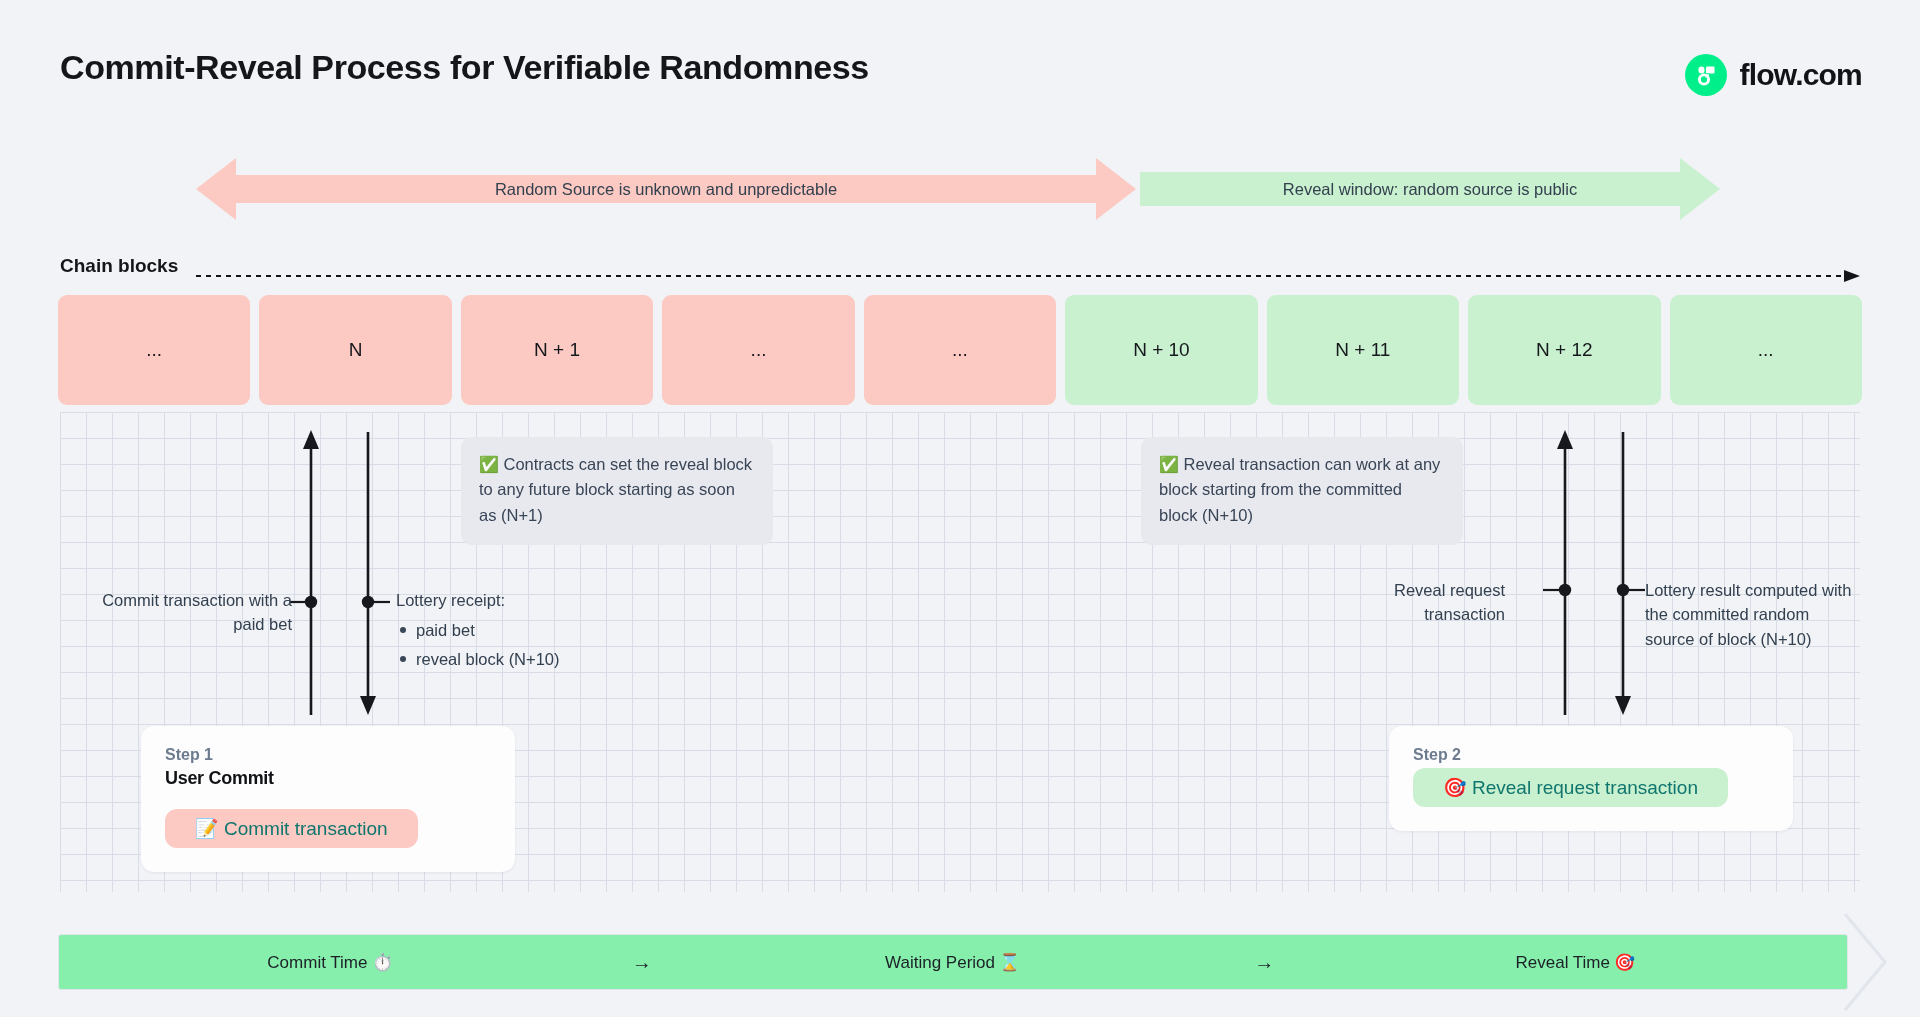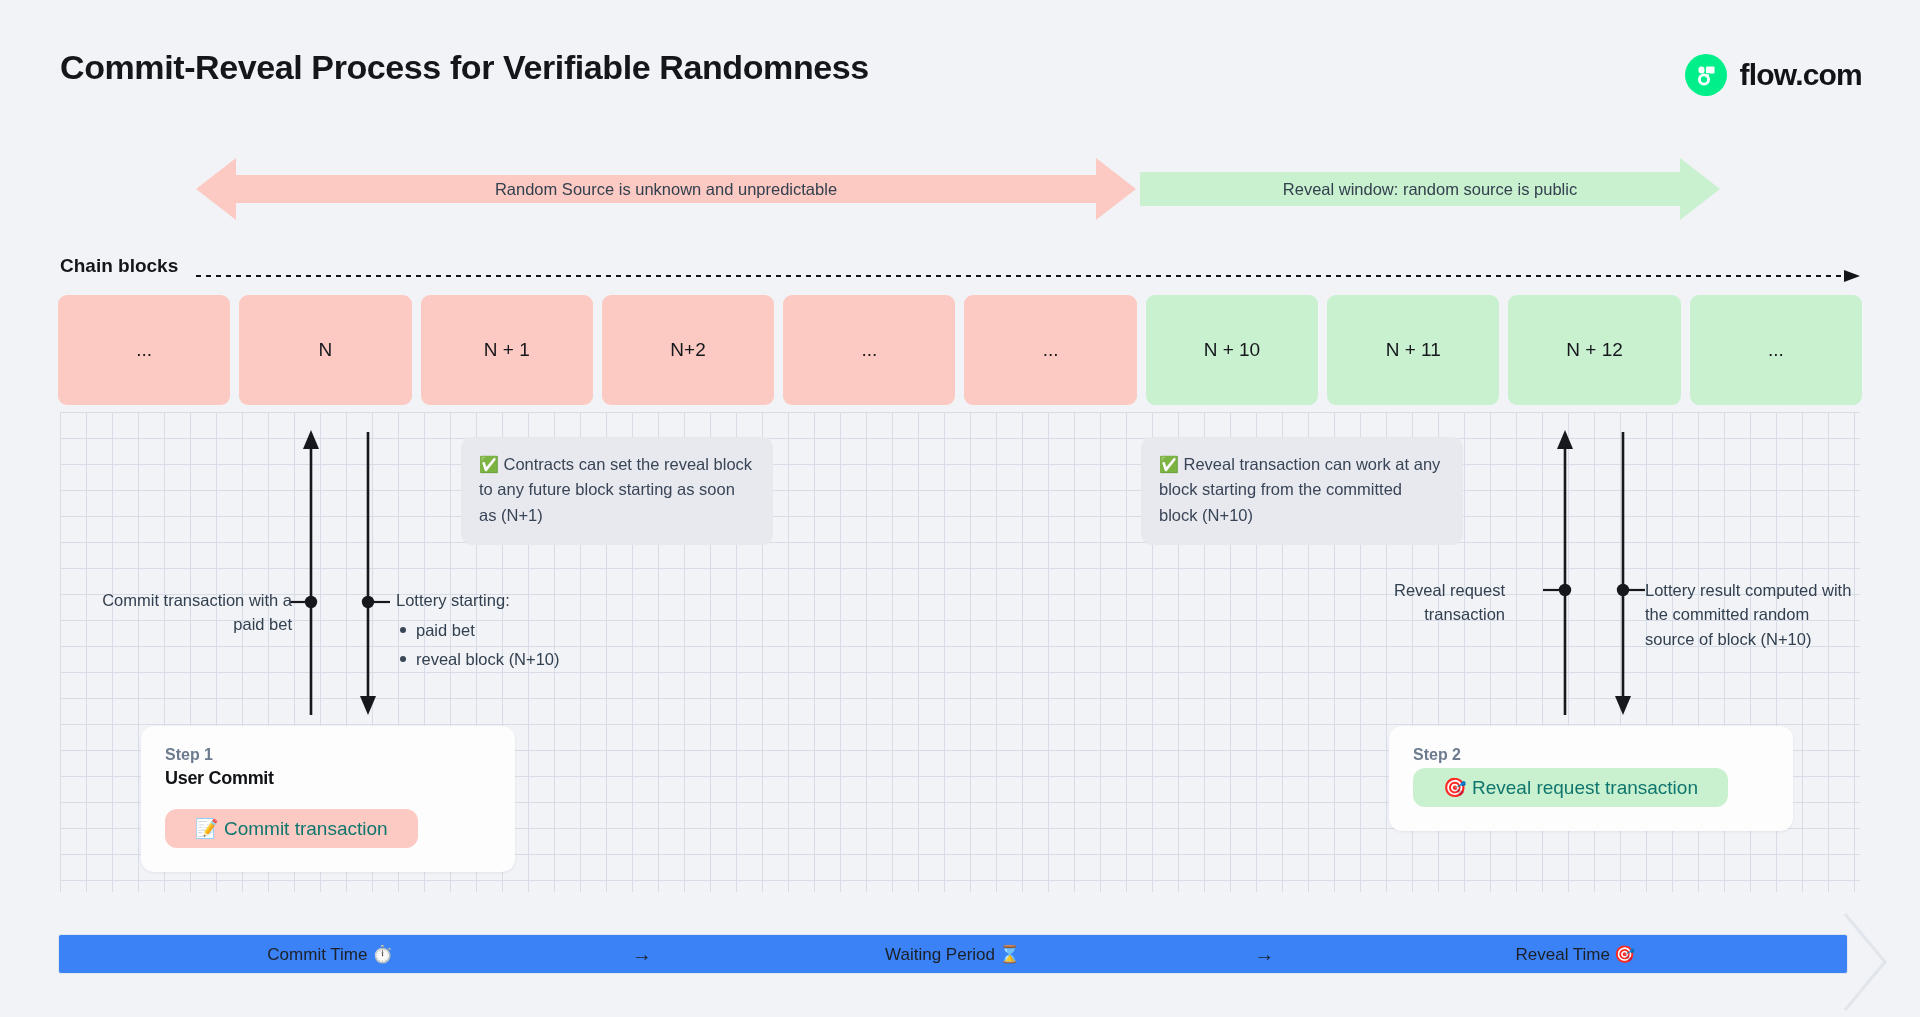--- a/index.html
+++ b/index.html
@@ -208,22 +208,22 @@
     color: #0f766e;
     white-space: nowrap;
   }
   .pill-pink  { background: #fccac2; }
   .pill-green { background: #c9f0cf; }
 
   
   .timeline {
     position: absolute;
     left: 58px; top: 934px;
-    width: 1790px; height: 40px;
-    background: #3b82f6;
+    width: 1790px; height: 56px;
+    background: #86efac;
     border: 1px solid #e1e5ec;
     border-radius: 3px;
     display: flex;
     align-items: center;
   }
   .tl-seg {
     flex: 1;
     text-align: center;
     font-size: 17px;
     color: #1c2027;
@@ -278,21 +278,20 @@
 <div class="chain-label">Chain blocks</div>
 <svg class="chain-rail" aria-hidden="true">
   <line x1="0" y1="6" x2="1648" y2="6" stroke="#121417" stroke-width="2" stroke-dasharray="5 5"></line>
   <polygon points="1648,0 1664,6 1648,12" fill="#121417"></polygon>
 </svg>
 
 <div class="blocks">
   <div class="block pink">...</div>
   <div class="block pink">N</div>
   <div class="block pink">N + 1</div>
-  <div class="block pink">N+2</div>
   <div class="block pink">...</div>
   <div class="block pink">...</div>
   <div class="block green">N + 10</div>
   <div class="block green">N + 11</div>
   <div class="block green">N + 12</div>
   <div class="block green">...</div>
 </div>
 
 <svg class="connectors" aria-hidden="true">
 
@@ -323,21 +322,21 @@
 </div>
 
 <div class="callout" id="callout-reveal">
   <span class="tick">✅</span>
   <span>Reveal transaction can work at any block starting from the committed block (N+10)</span>
 </div>
 
 <div class="note" id="note-commit">Commit transaction with a paid bet</div>
 
 <div class="note" id="note-receipt">
-  <div>Lottery starting:</div>
+  <div>Lottery receipt:</div>
   <ul>
     <li>paid bet</li>
     <li>reveal block (N+10)</li>
   </ul>
 </div>
 
 <div class="note" id="note-reveal-req">Reveal request transaction</div>
 
 <div class="note" id="note-lottery-result">Lottery result computed with the committed random source of block (N+10)</div>
 

